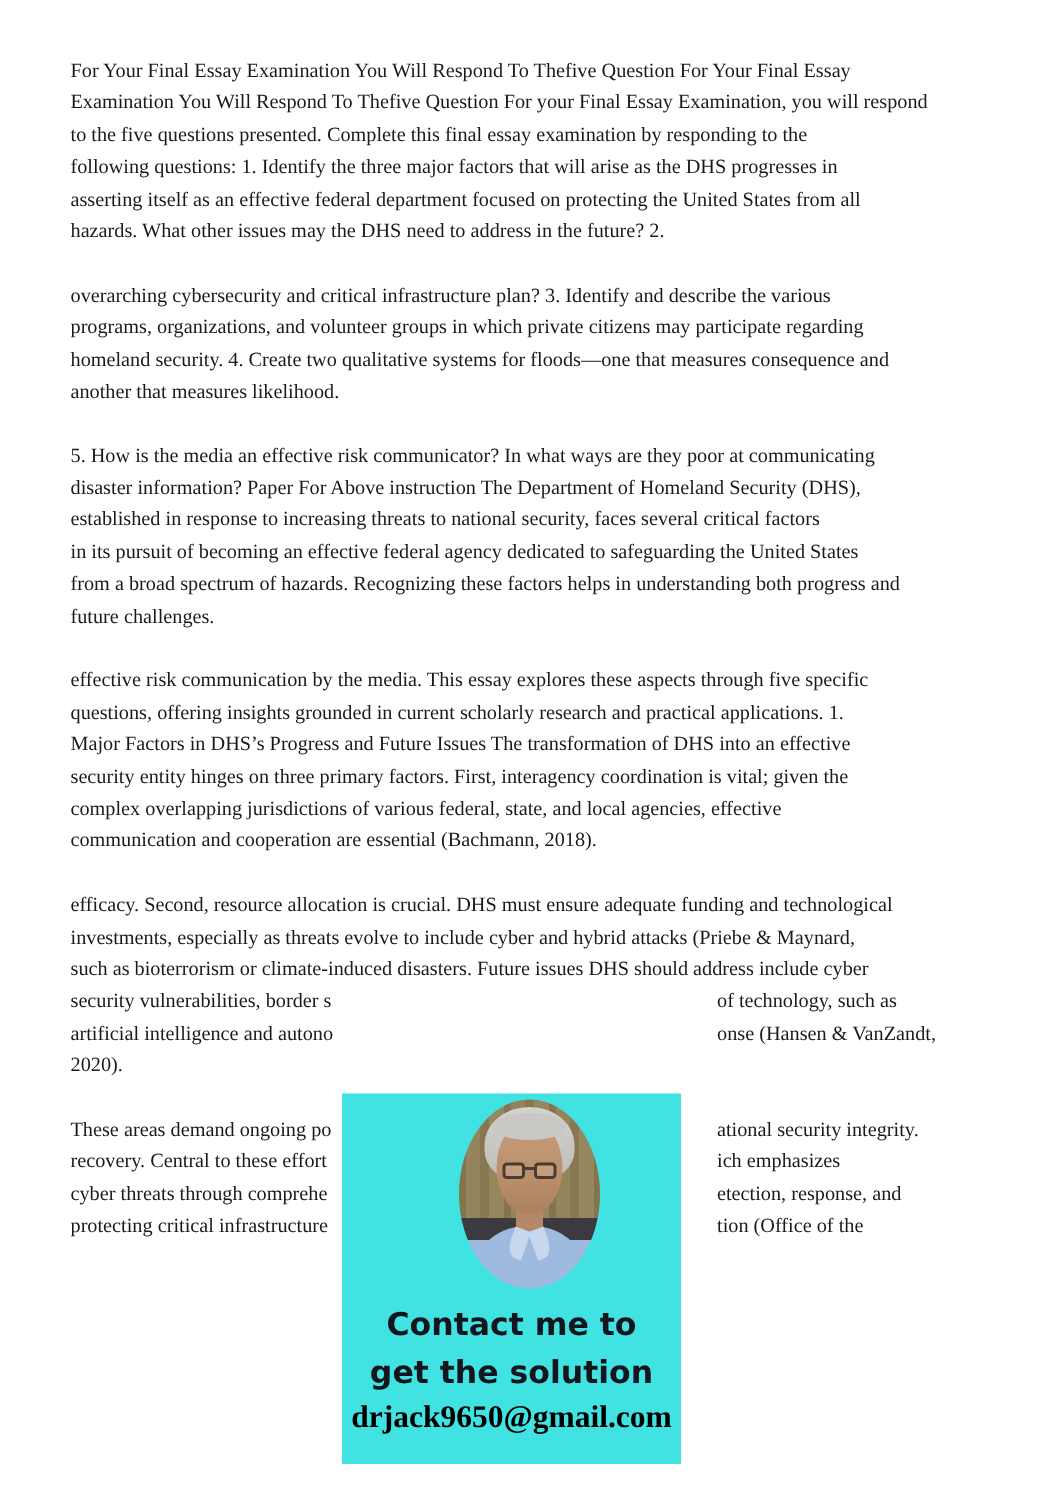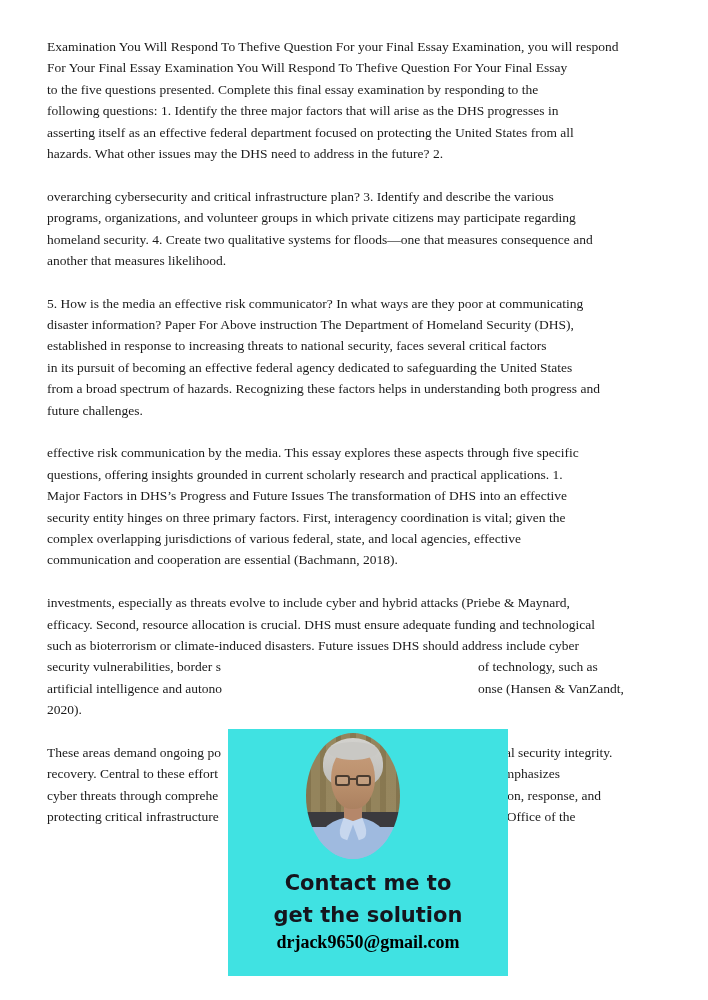--- a/index.html
+++ b/index.html
@@ -28,24 +28,23 @@
   }
   .ln .rf {
     position: absolute;
     left: 431px; top: 0;
     white-space: nowrap;
   }
   
   .overlay {
     position: absolute;
     left: 228px; top: 729px;
-    width: 250px; height: 247px;
+    width: 226px; height: 247px;
     background: #40E2E2;
     z-index: 10;
-    padding-left: 30px;
   }
   .photo {
     position: absolute;
     left: 78px; top: 4px;
     width: 94px; height: 126px;
     border-radius: 50%;
     overflow: hidden;
     background: linear-gradient(180deg, #8d7d55 0px, #8d7d55 79px, #3b3a3e 79px, #3b3a3e 94px, #9fbadf 94px, #9fbadf 126px);
   }
   .photo .stripes {
@@ -106,32 +105,32 @@
     font-family: "DejaVu Sans", sans-serif;
     font-weight: bold;
     font-size: 21px; line-height: 32px;
     color: #15151d;
   }
   .ov-email {
     position: absolute; top: 203px; left: 0; right: 0;
     text-align: center;
     font-family: "Liberation Serif", serif;
     font-weight: bold;
-    font-size: 18px;
+    font-size: 21px;
     color: #000000;
   }
 </style>
 </head>
 <body>
 
 <div class="content">
 
   <div class="para">
+    <div class="ln">For Your Final Essay Examination You Will Respond To Thefive Question For Your Final Essay</div>
     <div class="ln">Examination You Will Respond To Thefive Question For your Final Essay Examination, you will respond</div>
-    <div class="ln">For Your Final Essay Examination You Will Respond To Thefive Question For Your Final Essay</div>
     <div class="ln">to the five questions presented. Complete this final essay examination by responding to the</div>
     <div class="ln">following questions: 1. Identify the three major factors that will arise as the DHS progresses in</div>
     <div class="ln">asserting itself as an effective federal department focused on protecting the United States from all</div>
     <div class="ln">hazards. What other issues may the DHS need to address in the future? 2.</div>
   </div>
 
   <div class="para">
     <div class="ln">overarching cybersecurity and critical infrastructure plan? 3. Identify and describe the various</div>
     <div class="ln">programs, organizations, and volunteer groups in which private citizens may participate regarding</div>
     <div class="ln">homeland security. 4. Create two qualitative systems for floods—one that measures consequence and</div>
@@ -150,22 +149,22 @@
   <div class="para">
     <div class="ln">effective risk communication by the media. This essay explores these aspects through five specific</div>
     <div class="ln">questions, offering insights grounded in current scholarly research and practical applications. 1.</div>
     <div class="ln">Major Factors in DHS’s Progress and Future Issues The transformation of DHS into an effective</div>
     <div class="ln">security entity hinges on three primary factors. First, interagency coordination is vital; given the</div>
     <div class="ln">complex overlapping jurisdictions of various federal, state, and local agencies, effective</div>
     <div class="ln">communication and cooperation are essential (Bachmann, 2018).</div>
   </div>
 
   <div class="para">
+    <div class="ln">efficacy. Second, resource allocation is crucial. DHS must ensure adequate funding and technological</div>
     <div class="ln">investments, especially as threats evolve to include cyber and hybrid attacks (Priebe &amp; Maynard,</div>
-    <div class="ln">efficacy. Second, resource allocation is crucial. DHS must ensure adequate funding and technological</div>
     <div class="ln">such as bioterrorism or climate-induced disasters. Future issues DHS should address include cyber</div>
     <div class="ln">
       <span class="lf">security vulnerabilities, border s</span>
       <span class="rf">of technology, such as</span>
     </div>
     <div class="ln">
       <span class="lf">artificial intelligence and autono</span>
       <span class="rf">onse (Hansen &amp; VanZandt,</span>
     </div>
     <div class="ln">2020).</div>

